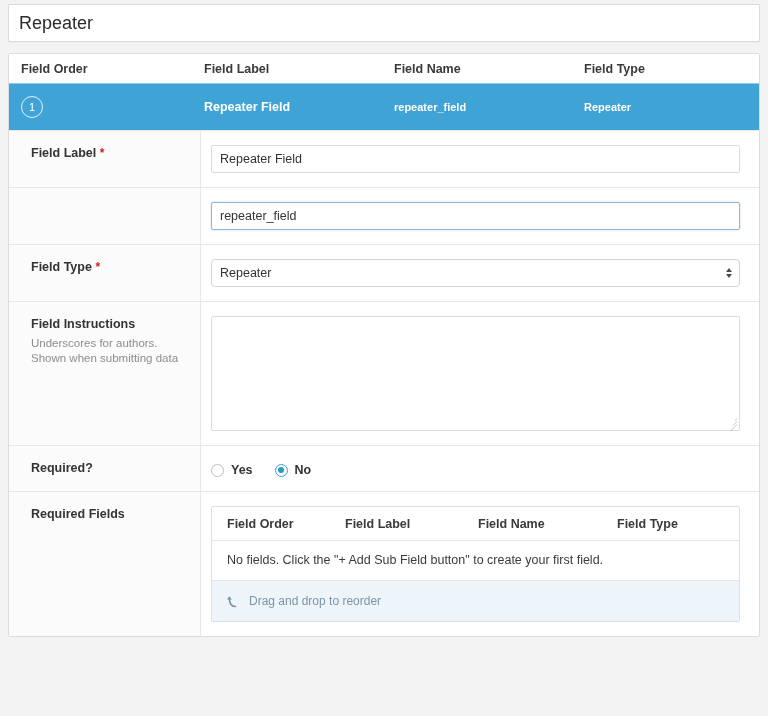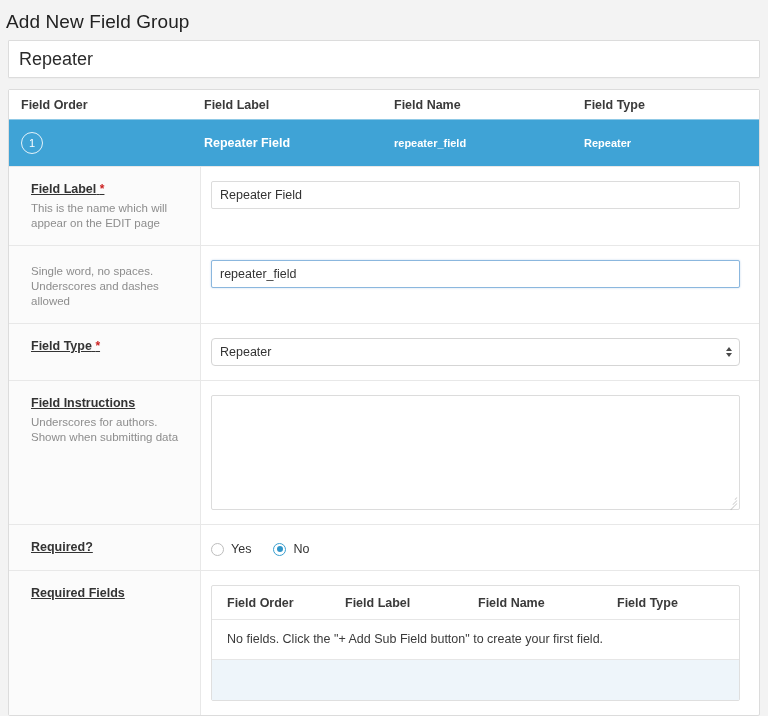--- a/index.html
+++ b/index.html
@@ -93,21 +93,20 @@
     width: 192px;
     background: #fbfbfb;
     border-right: 1px solid #e8e8e8;
     padding: 14px 14px 14px 22px;
   }
   .set-left .lbl {
     font-size: 12.5px;
     font-weight: bold;
     color: #333;
     line-height: 16px;
-    text-decoration: underline;
   }
   .set-left .req { color: #cc2222; font-size: 12px; font-weight: bold; }
   .set-left .desc {
     font-size: 11.5px;
     color: #8d8d8d;
     line-height: 15px;
     margin-top: 4px;
   }
   .set-right { flex: 1; padding: 14px 19px 14px 10px; }
 
@@ -169,21 +168,21 @@
   .ta-grip {
     position: absolute; right: 3px; bottom: 4px;
     width: 11px; height: 11px; pointer-events: none; opacity: .45;
   }
   .ta-grip span { position: absolute; right: 0; height: 1px; background: #9a9a9a; transform: rotate(-45deg); transform-origin: right center; }
   .ta-grip span:nth-child(1) { bottom: 2px; width: 9px; }
   .ta-grip span:nth-child(2) { bottom: 5px; width: 6px; }
   .ta-grip span:nth-child(3) { bottom: 8px; width: 3px; }
 
   
-  .radios { display: flex; align-items: flex-end; padding-top: 3px; }
+  .radios { display: flex; align-items: flex-end; padding-top: 3px; font-weight: bold; }
   .radio-item { display: flex; align-items: center; margin-right: 22px; cursor: pointer; }
   .radio-dot {
     width: 13px; height: 13px; border-radius: 50%;
     border: 1px solid #bdbdbd; background: #fff;
     display: flex; align-items: center; justify-content: center;
     margin-right: 7px;
   }
   .radio-dot.on { border-color: #3b9fd0; }
   .radio-dot.on::after {
     content: ""; width: 6px; height: 6px; border-radius: 50%; background: #2f95c9;
@@ -232,21 +231,20 @@
     padding: 5px 11px 6px 11px;
     cursor: pointer;
     box-shadow: inset 0 1px 0 rgba(255,255,255,.18);
   }
 </style>
 </head>
 <body>
 
 <div class="page">
 
-  <div class="page-title">Add New Field Group</div>
 
   <div class="title-wrap">
     <input class="title-input" type="text" value="Repeater" style="">
   </div>
 
   <div class="metabox">
 
     <div class="fields-head">
       <div class="c-order">Field Order</div>
       <div class="c-label">Field Label</div>
@@ -259,30 +257,28 @@
         <div class="order-badge">1</div>
       </div>
       <div class="c-label">Repeater Field</div>
       <div class="c-name blue-name">repeater_field</div>
       <div class="c-type blue-type">Repeater</div>
     </div>
 
     <div class="setting-row">
       <div class="set-left">
         <div class="lbl"><span>Field Label</span> <span class="req">*</span></div>
-        <div class="desc">This is the name which will appear on the EDIT page</div>
       </div>
       <div class="set-right">
         <input class="txt-input" type="text" value="Repeater Field" style="">
       </div>
     </div>
 
     <div class="setting-row">
       <div class="set-left">
-        <div class="desc">Single word, no spaces. Underscores and dashes allowed</div>
       </div>
       <div class="set-right">
         <input class="txt-input focused" type="text" autofocus="" value="repeater_field" style="">
       </div>
     </div>
 
     <div class="setting-row">
       <div class="set-left">
         <div class="lbl"><span>Field Type</span> <span class="req">*</span></div>
       </div>
@@ -339,19 +335,26 @@
       <div class="set-right">
         <div class="subtable">
           <div class="sub-head">
             <div class="s-order">Field Order</div>
             <div class="s-label">Field Label</div>
             <div class="s-name">Field Name</div>
             <div class="s-type">Field Type</div>
           </div>
           <div class="sub-empty">No fields. Click the "+ Add Sub Field button" to create your first field.</div>
           <div class="sub-foot">
+            <div class="drag-hint">
+              <svg class="drag-icon" viewBox="0 0 16 16">
+                <path d="M9.5 13.5 C5.5 13.5 3.6 11.2 3.4 5.6" fill="none" stroke="#7b93ab" stroke-width="1.6" stroke-linecap="round"></path>
+                <path d="M3.4 3.2 L5.9 6.6 L0.9 6.6 Z" fill="#7b93ab"></path>
+              </svg>
+              <span class="drag-text">Drag and drop to reorder</span>
+            </div>
           </div>
         </div>
       </div>
     </div>
 
   </div>
 </div>
 
 </body></html>

